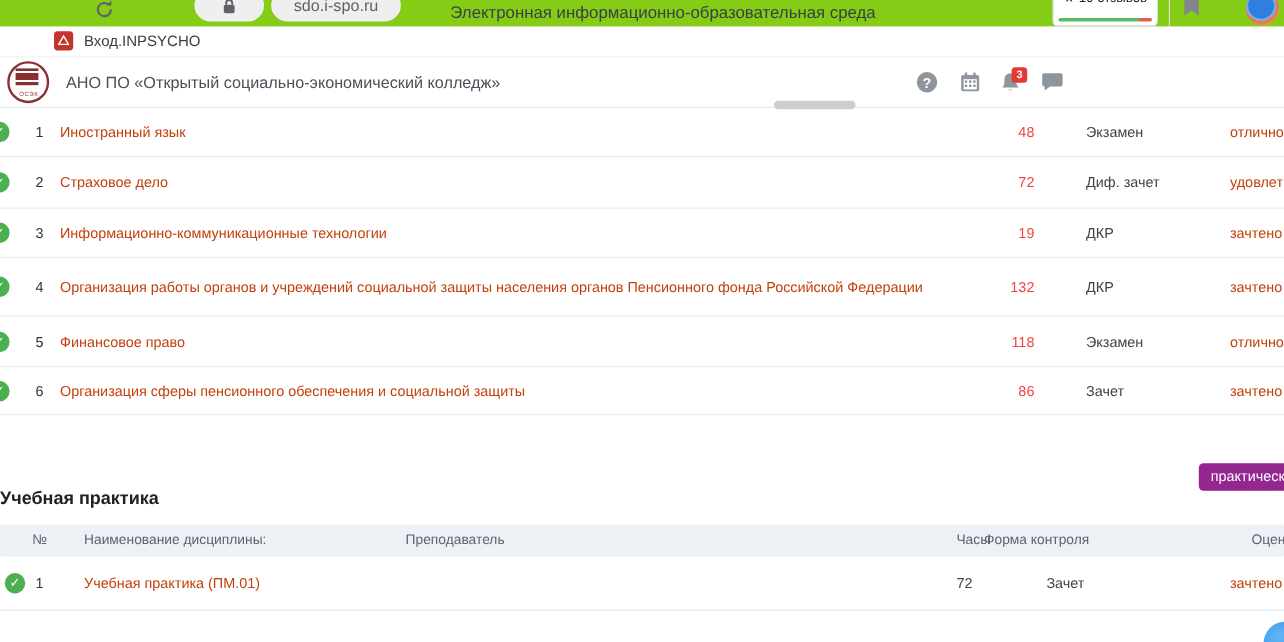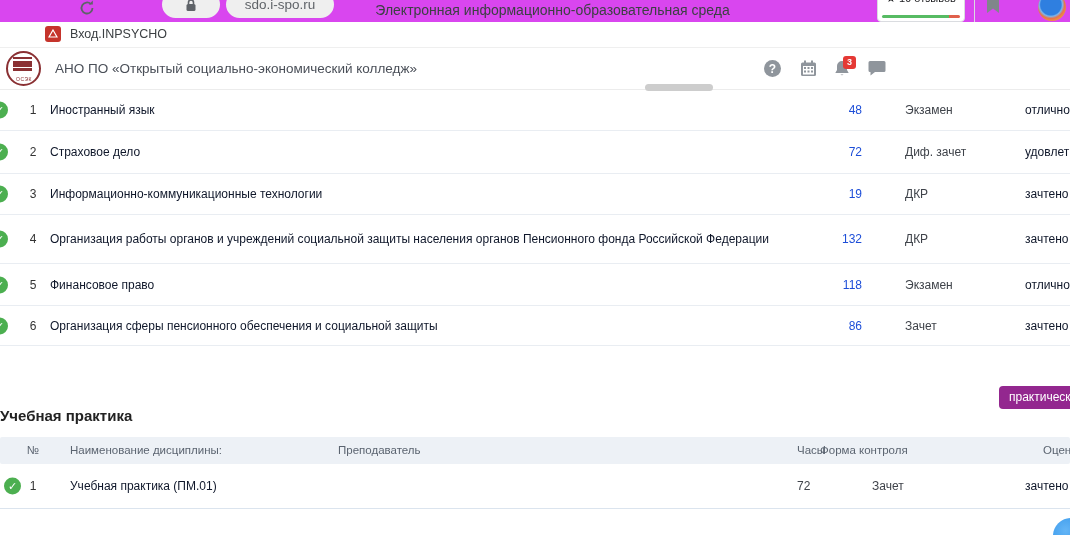--- a/index.html
+++ b/index.html
@@ -2,21 +2,21 @@
 <html><head>
 <meta charset="utf-8">
 <style>
   * { box-sizing: border-box; }
   html,body { margin:0; padding:0; }
   body {
     width:1070px; height:535px; overflow:hidden; position:relative;
     background:#fff; font-family:"Liberation Sans", sans-serif; color:#3f434a;
   }
   
-  .chrome { position:relative; height:22px; background:#d946ef; }
+  .chrome { position:relative; height:22px; background:#84cc16; }
   .reload { position:absolute; left:78px; top:-1px; }
   .pill { position:absolute; top:-9px; height:27px; background:#efefef; border-radius:14px; display:flex; align-items:center; justify-content:center; }
   .pill.lock-pill { left:162px; width:58px; }
   .pill.url-pill { left:226px; width:108px; font-size:13.5px; color:#5f6368; }
   .page-title { position:absolute; left:0; right:0; top:2px; text-align:center; font-size:14px; color:#3c4043;padding-left:35px; }
   .reviews { position:absolute; left:877px; top:-12px; width:88px; height:34px; border:1px solid #dadce0; border-radius:4px; background:#fff; }
   .reviews .rv-label { position:absolute; left:0; right:0; top:3px; text-align:center; font-size:11px; color:#202124; white-space:nowrap; }
   .reviews .rv-bar { position:absolute; left:4px; right:4px; bottom:3px; height:3px; border-radius:2px;
     background:linear-gradient(to right, #57bb63 0 86%, #e0604c 86% 100%); }
   .vdiv { position:absolute; left:974px; top:-4px; width:1px; height:26px; background:#dadce0; }
@@ -45,22 +45,22 @@
     background:#e53935; color:#fff; font-size:9px; line-height:13px; text-align:center; font-weight:bold; }
   .scroll-thumb { position:absolute; left:645px; top:84px; width:68px; height:7px; border-radius:4px; background:#cdcdcd; }
   
   .grow { position:relative; border-bottom:1px solid #e9edf2; display:flex; align-items:center; }
   .cell { position:absolute; font-size:12px; }
   .check { position:absolute; top:50%; transform:translateY(-50%); width:17px; height:17px; border-radius:50%;
     background:#4caf50; color:#fff; font-size:11px; display:flex; align-items:center; justify-content:center; }
   .gtable .check { left:-9px; }
   .c-num { left:24px; width:18px; text-align:center; color:#333; }
   .gtable .c-name { left:50px; width:760px; line-height:1.5; }
-  a.lnk { color:#0f172a; text-decoration:none; cursor:pointer; }
-  .gtable .c-hours { left:828px; width:34px; text-align:right; color:#1d4ed8; }
+  a.lnk { color:#c2410c; text-decoration:none; cursor:pointer; }
+  .gtable .c-hours { left:828px; width:34px; text-align:right; color:#ef4444; }
   .gtable .c-ctrl { left:905px; color:#3f434a; }
   .c-grade { left:1025px; white-space:nowrap; }
   .r41 { min-height:41px; } .r43 { min-height:43px; } .r49 { min-height:49px; } .r42 { min-height:42px; } .r40 { min-height:40px; }
   
   .section-head { position:relative; height:28px; margin-top:40px; }
   .section-title { position:absolute; left:0; top:21px; font-size:15px; font-weight:bold; color:#222; }
   .badge { position:absolute; left:999px; top:0; padding:4px 10px 5px; border-radius:4px; background:#93278f; color:#fff; font-size:12px; white-space:nowrap; }
   .ptable { margin-top:23px; }
   .phead { position:relative; height:27px; background:#edf1f6; border-radius:2px; }
   .phead .cell { top:0; line-height:27px; color:#5b6470; font-size:11.5px; }

